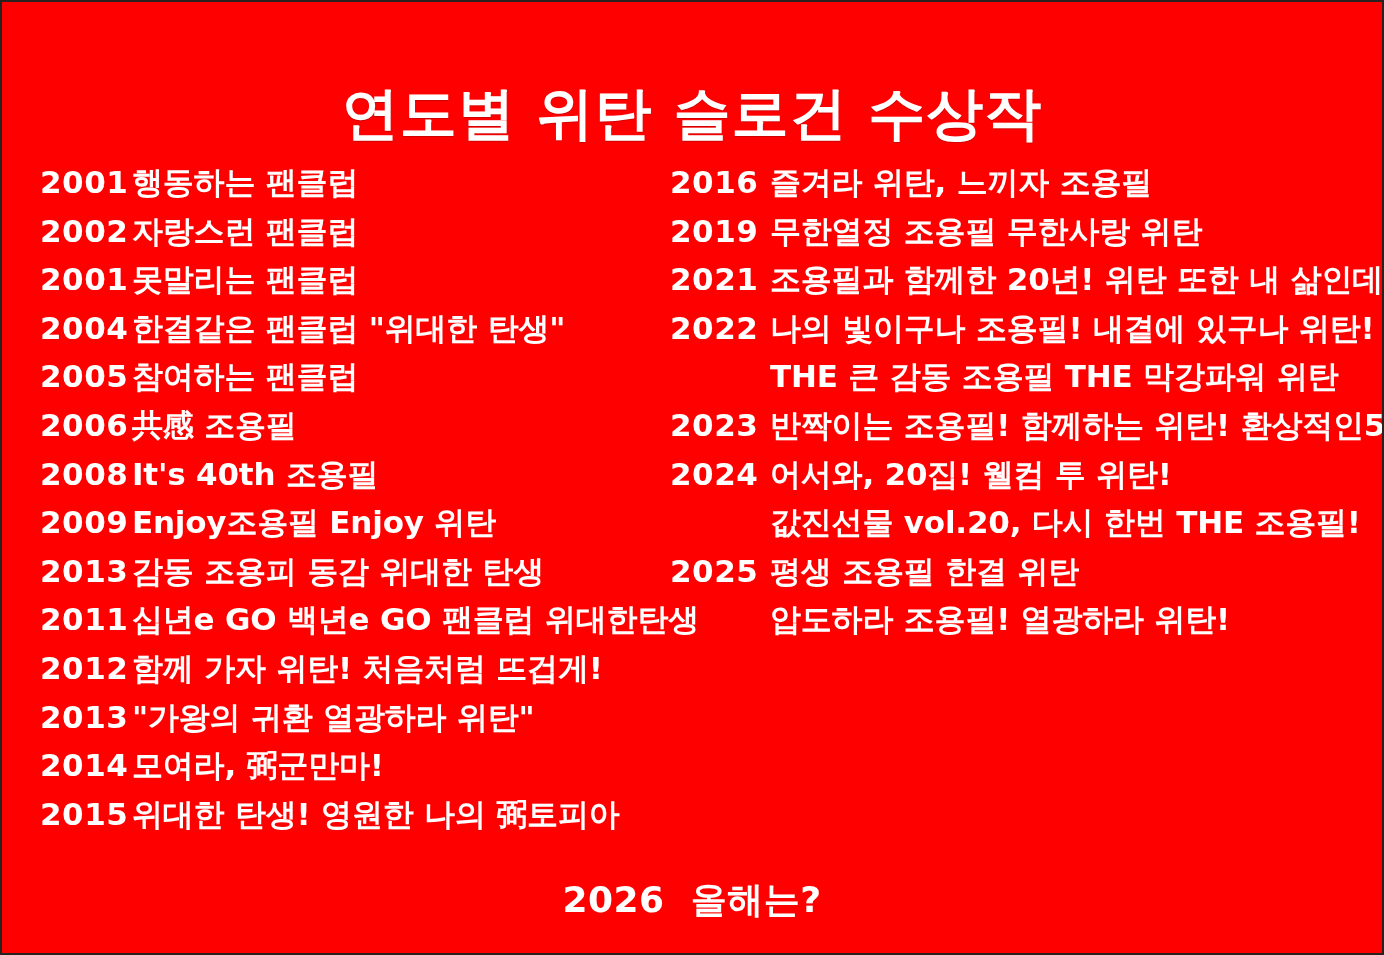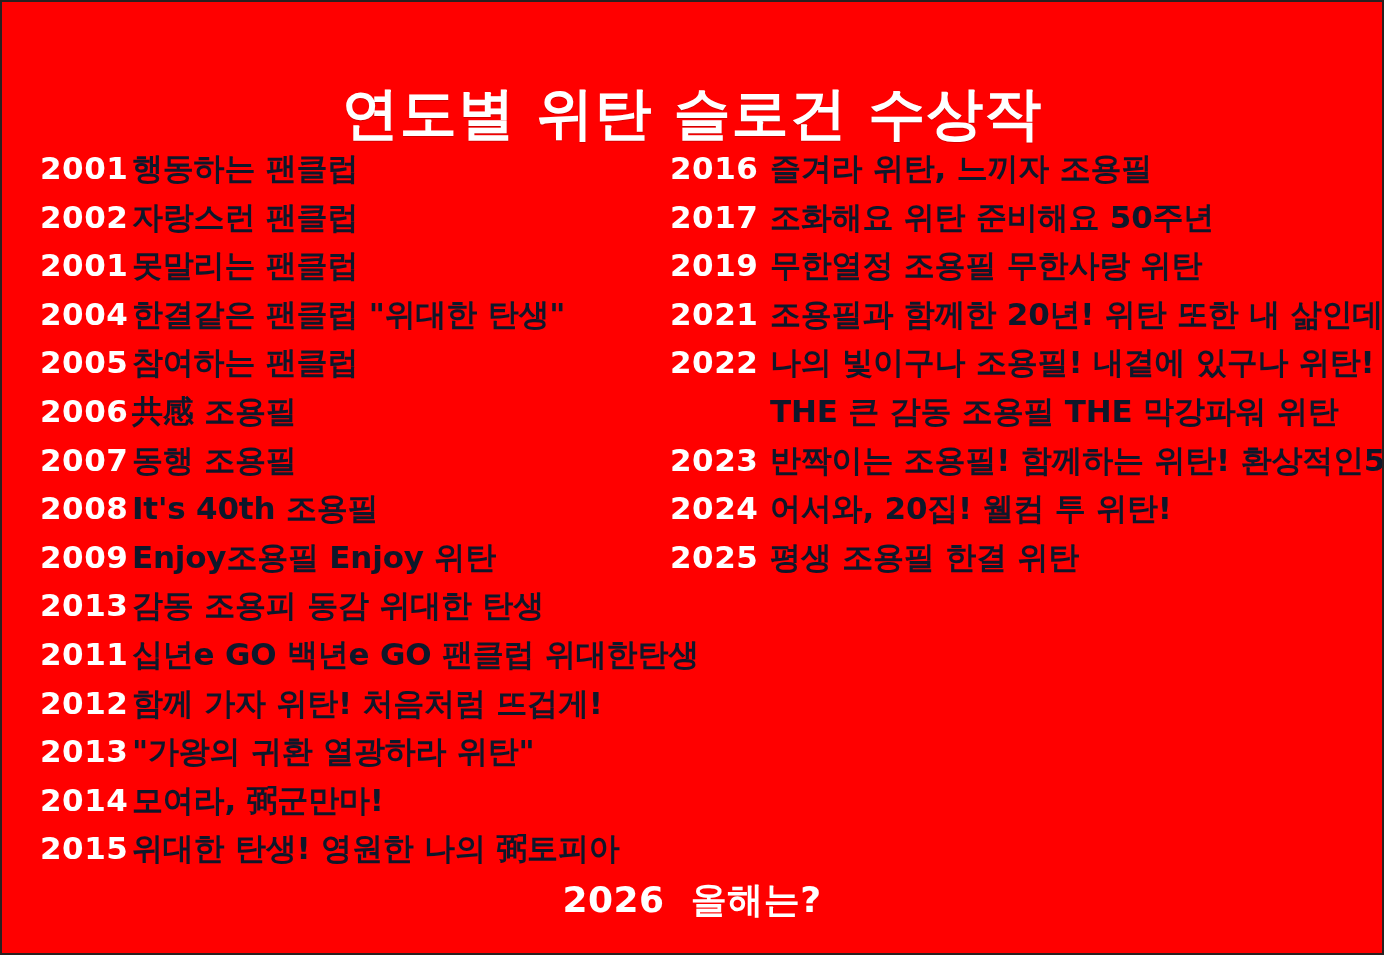--- a/index.html
+++ b/index.html
@@ -37,21 +37,21 @@
     font-weight: 700;
     letter-spacing: 1px;
     line-height: 1.05;
     white-space: nowrap;
     text-shadow: 0 1px 0 rgba(120,0,0,.35);
   }
 
   
   .columns {
     position: absolute;
-    top: 146px;
+    top: 160px;
     left: 0;
     width: 100%;
     height: 720px;
   }
 
   .column {
     position: absolute;
     top: 0;
   }
   .column.left  { left: 38px;  width: 630px; }
@@ -68,21 +68,21 @@
     color: #FFFFFF;
     font-size: 31px;
     font-weight: 700;
     letter-spacing: 0.5px;
     flex: 0 0 auto;
   }
   .column.left  .year { width: 92px; }
   .column.right .year { width: 100px; }
 
   .slogan {
-    color: #0f172a;
+    color: #ffffff;
     font-size: 31px;
     font-weight: 700;
     letter-spacing: -0.2px;
     flex: 1 1 auto;
   }
 
   
   .slogan-row.continuation .year {
     visibility: hidden;
   }
@@ -130,24 +130,20 @@
         </div>
         <div class="slogan-row">
           <span class="year">2005</span>
           <span class="slogan">참여하는 팬클럽</span>
         </div>
         <div class="slogan-row">
           <span class="year">2006</span>
           <span class="slogan">共感 조용필</span>
         </div>
         <div class="slogan-row">
-          <span class="year">2007</span>
-          <span class="slogan">동행 조용필</span>
-        </div>
-        <div class="slogan-row">
           <span class="year">2008</span>
           <span class="slogan">It's 40th 조용필</span>
         </div>
         <div class="slogan-row">
           <span class="year">2009</span>
           <span class="slogan">Enjoy조용필 Enjoy 위탄</span>
         </div>
         <div class="slogan-row">
           <span class="year">2013</span>
           <span class="slogan">감동 조용피 동감 위대한 탄생</span>
@@ -171,24 +167,20 @@
         <div class="slogan-row">
           <span class="year">2015</span>
           <span class="slogan">위대한 탄생! 영원한 나의 弼토피아</span>
         </div>
       </div>
 
     <div class="column right">
         <div class="slogan-row">
           <span class="year">2016</span>
           <span class="slogan">즐겨라 위탄, 느끼자 조용필</span>
-        </div>
-        <div class="slogan-row">
-          <span class="year">2017</span>
-          <span class="slogan">조화해요 위탄 준비해요 50주년</span>
         </div>
         <div class="slogan-row">
           <span class="year">2019</span>
           <span class="slogan">무한열정 조용필 무한사랑 위탄</span>
         </div>
         <div class="slogan-row">
           <span class="year">2021</span>
           <span class="slogan">조용필과 함께한 20년! 위탄 또한 내 삶인데!</span>
         </div>
         <div class="slogan-row">
@@ -200,23 +192,31 @@
           <span class="slogan">THE 큰 감동 조용필 THE 막강파워 위탄</span>
         </div>
         <div class="slogan-row">
           <span class="year">2023</span>
           <span class="slogan">반짝이는 조용필! 함께하는 위탄! 환상적인55!</span>
         </div>
         <div class="slogan-row">
           <span class="year">2024</span>
           <span class="slogan">어서와, 20집! 웰컴 투 위탄!</span>
         </div>
+        <div class="slogan-row continuation">
+          <span class="year"></span>
+          <span class="slogan">값진선물 vol.20, 다시 한번 THE 조용필!</span>
+        </div>
         <div class="slogan-row">
           <span class="year">2025</span>
           <span class="slogan">평생 조용필 한결 위탄</span>
+        </div>
+        <div class="slogan-row continuation">
+          <span class="year"></span>
+          <span class="slogan">압도하라 조용필! 열광하라 위탄!</span>
         </div>
       </div>
 
   </div>
 
   <div class="footer-line">
     <span class="footer-year">2026</span><span class="footer-text">올해는?</span>
   </div>
 
 </div>

